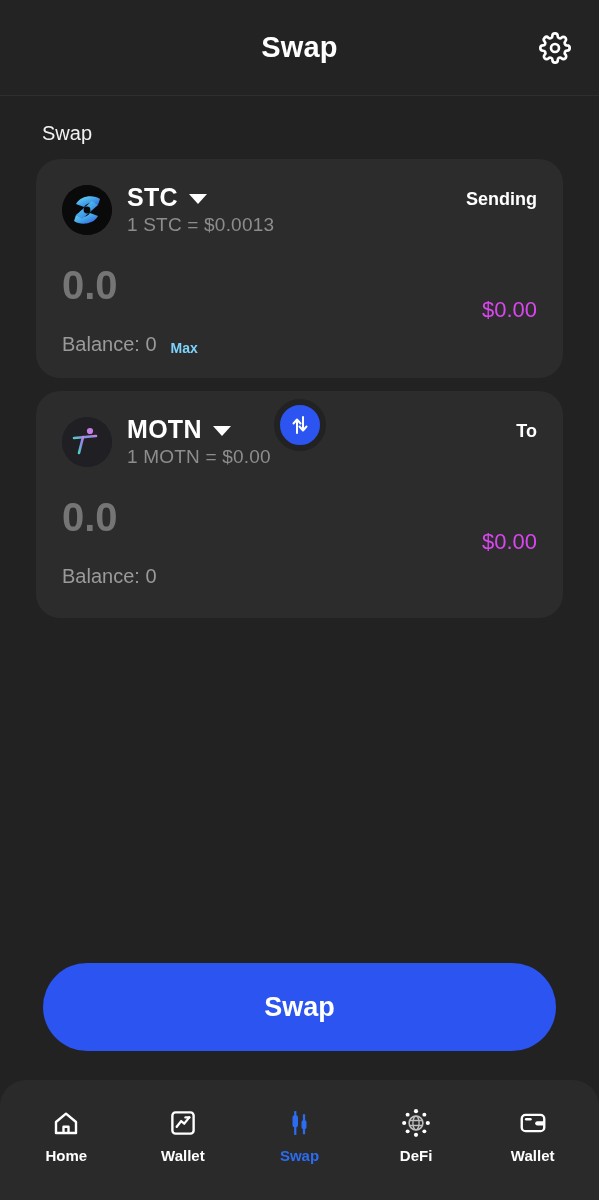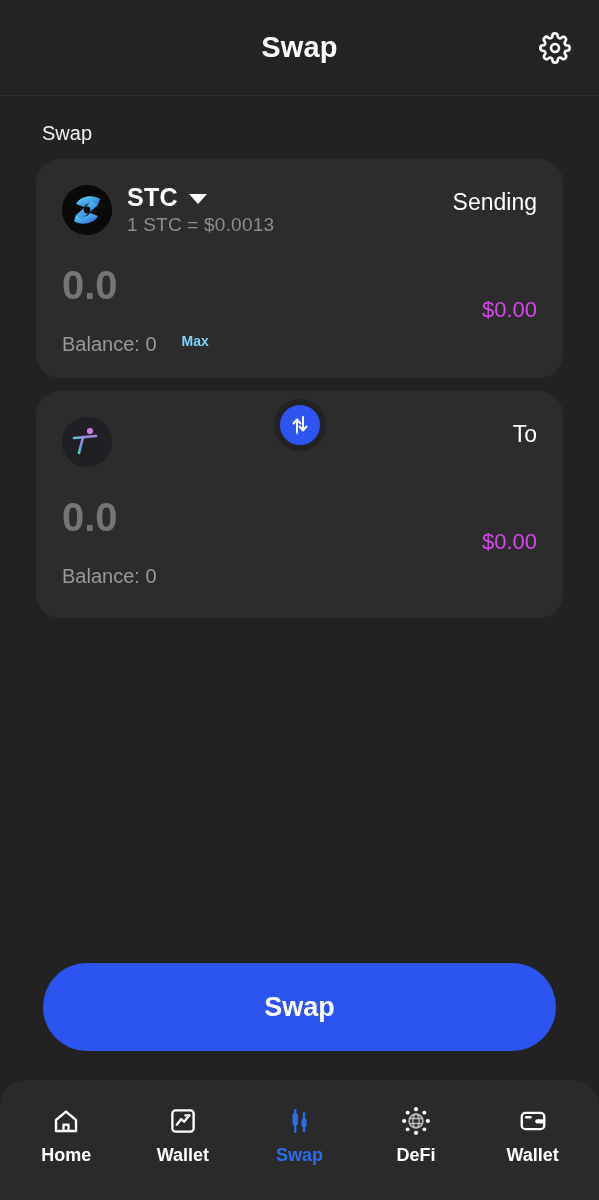--- a/index.html
+++ b/index.html
@@ -117,22 +117,22 @@
   .token-rate {
     font-size: 19px;
     color: #8d8d8d;
     letter-spacing: 0.2px;
   }
 
   .side-label {
     position: absolute;
     right: 0;
     top: 6px;
-    font-size: 23px;
-    font-weight: normal;
+    font-size: 18px;
+    font-weight: bold;
     color: #ffffff;
   }
 
   .amount-row {
     margin-top: 22px;
     position: relative;
     height: 56px;
   }
   .amount-input {
     font-size: 40px;
@@ -150,22 +150,22 @@
     position: absolute;
     right: 0;
     bottom: -4px;
     font-size: 22px;
     color: #d946ef;
   }
 
   .balance-row {
     margin-top: 14px;
     display: flex;
-    align-items: flex-start;
-    gap: 25px;
+    align-items: flex-end;
+    gap: 14px;
   }
   .balance-text {
     font-size: 20px;
     color: #9a9a9a;
   }
   .max-btn {
     font-size: 14px;
     font-weight: bold;
     color: #7dd3fc;
     cursor: pointer;
@@ -229,21 +229,21 @@
     cursor: pointer;
     width: 100px;
   }
   .nav-icon {
     height: 34px;
     display: flex;
     align-items: center;
     justify-content: center;
   }
   .nav-label {
-    font-size: 18px;
+    font-size: 15px;
     font-weight: bold;
     color: #ffffff;
   }
   .nav-item.active .nav-label { color: #2b6cf0; }
 </style>
 </head>
 <body>
 
 <div class="header">
   <div class="header-title">Swap</div>
@@ -318,20 +318,27 @@
               <stop offset="100%" stop-color="#c57fe0"></stop>
             </linearGradient>
           </defs>
           <circle cx="25" cy="25" r="25" fill="#202024"></circle>
           <path d="M12 21 L34 19" stroke="url(#motngrad)" stroke-width="2.6" stroke-linecap="round"></path>
           <path d="M21 20 L17 36" stroke="url(#motngrad)" stroke-width="2.6" stroke-linecap="round"></path>
           <path d="M27 18 L27 36" stroke="url(#motngrad)" stroke-width="3.4" stroke-linecap="round"></path>
           <circle cx="28" cy="14" r="3.1" fill="#c57fe0"></circle>
         </svg>
       </div>
+      <div class="token-meta">
+        <div class="token-symbol-row">
+          <span class="token-symbol">MOTN</span>
+          <span class="caret"></span>
+        </div>
+        <div class="token-rate">1 MOTN = $0.00</div>
+      </div>
       <div class="side-label">To</div>
     </div>
 
     <div class="amount-row">
       <input class="amount-input" type="text" placeholder="0.0" style="">
       <span class="fiat-value">$0.00</span>
     </div>
 
     <div class="balance-row">
       <span class="balance-text">Balance: 0</span>

